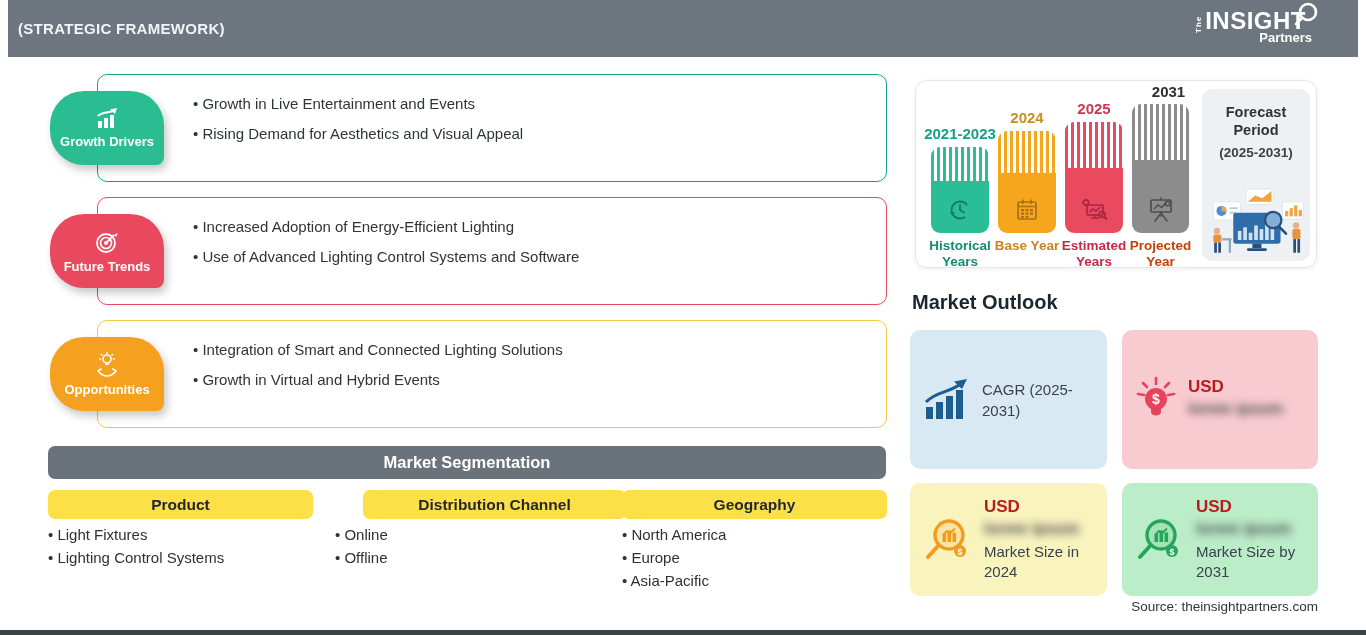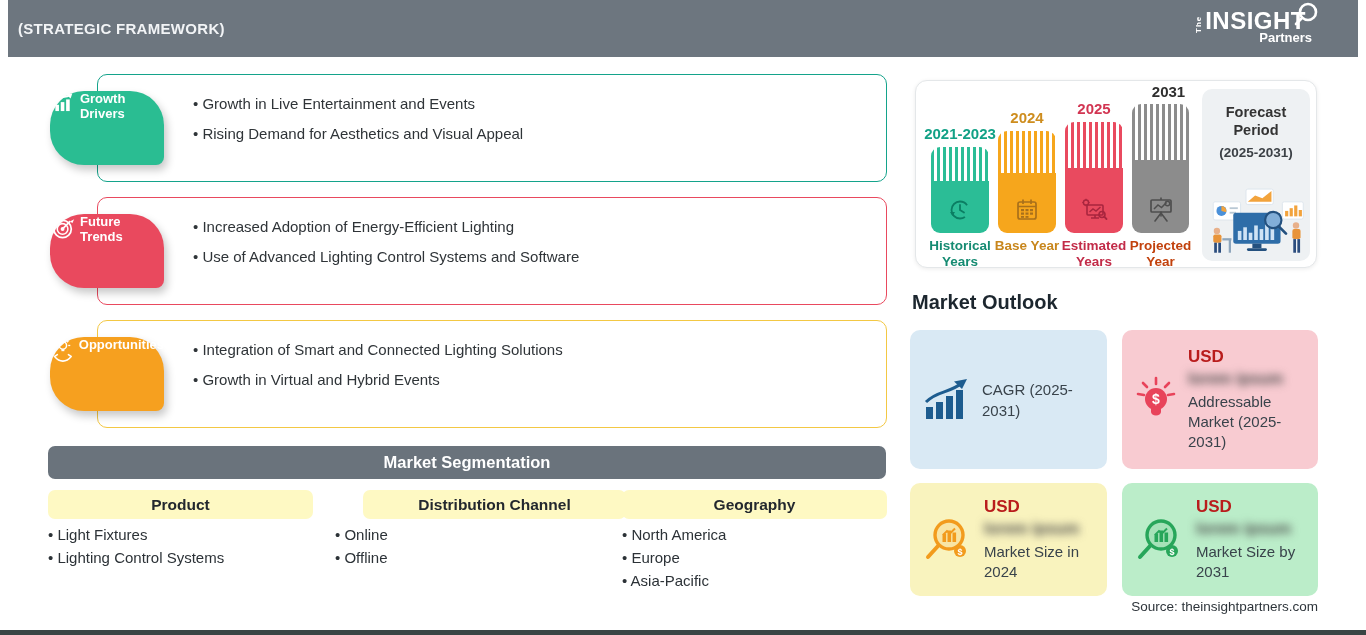--- a/index.html
+++ b/index.html
@@ -19,31 +19,31 @@
   
   .fw-box { position:absolute; left:97px; width:790px; height:108px; background:#fff; border-radius:10px; padding:20px 20px 12px 95px; }
   .fw-box ul { list-style:none; }
   .fw-box li { font-size:15px; color:#2F3438; margin-bottom:13px; }
   .fw-box li::before { content:"•  "; color:#2F3438; }
   .fw-1 { top:74px;  border:1.6px solid #14A38B; }
   .fw-2 { top:197px; border:1.6px solid #E9495E; }
   .fw-3 { top:320px; border:1.6px solid #F3C844; }
 
   .fw-pill { position:absolute; left:50px; width:114px; height:74px; border-radius:34px 34px 8px 34px;
-             display:flex; flex-direction:row; justify-content:center; gap:3px;
+             display:flex; flex-direction:column; align-items:center; justify-content:center; gap:3px;
              box-shadow:3px 5px 8px rgba(0,0,0,.22); }
   .fw-pill-label { color:#fff; font-size:13px; font-weight:bold; }
   .pill-1 { top:91px;  background:#2ABD92; }
   .pill-2 { top:214px; background:#E9495E; }
   .pill-3 { top:337px; background:#F6A01F; }
 
   
   .seg-bar { position:absolute; left:48px; top:446px; width:838px; height:33px; background:#6A737C; border-radius:7px;
              display:flex; align-items:center; justify-content:center; color:#fff; font-size:16.5px; font-weight:bold; }
-  .seg-chip { position:absolute; top:490px; height:29px; background:#fef9c3; border-radius:7px;
+  .seg-chip { position:absolute; top:490px; height:29px; background:#fde047; border-radius:7px;
               display:flex; align-items:center; justify-content:center; font-size:15.5px; font-weight:bold; color:#23282E; }
   .chip-1 { left:48px;  width:265px; }
   .chip-2 { left:335px; width:263px;margin-left:28px; }
   .chip-3 { left:622px; width:265px; }
   .seg-list { position:absolute; top:526px; list-style:none; }
   .seg-list li { font-size:15px; color:#2C3237; margin-bottom:6px; }
   .seg-list li::before { content:"• "; }
   .list-1 { left:48px; } .list-2 { left:335px; } .list-3 { left:622px; }
 
   
@@ -330,21 +330,20 @@
       <line x1="4" y1="18" x2="10" y2="19"></line>
       <line x1="40" y1="18" x2="34" y2="19"></line>
     </g>
     <circle cx="22" cy="23" r="11" fill="#E8435A"></circle>
     <path d="M17 32 h10 v4 a5 3.5 0 0 1 -10 0 z" fill="#E8435A"></path>
     <text x="22" y="28" text-anchor="middle" font-family="Liberation Sans, sans-serif" font-size="14" font-weight="bold" fill="#fff">$</text>
   </svg>
   <div class="mo-col">
     <div class="mo-usd">USD</div>
     <div class="mo-blur">lorem ipsum</div>
-    <div class="mo-caption">Addressable Market (2025-2031)</div>
   </div>
 </div>
 
 <div class="mo-card mo-3">
   <svg width="52" height="50" viewBox="0 0 52 50">
     <circle cx="27" cy="20" r="14" fill="#F29B1D" fill-opacity="0.15" stroke="#F29B1D" stroke-width="3.4"></circle>
     <path d="M21 20 l4 -4 l3 2.5 l5 -5" fill="none" stroke="#F29B1D" stroke-width="2"></path>
     <rect x="20.5" y="19" width="3.6" height="8" fill="#F29B1D"></rect>
     <rect x="25.5" y="15.5" width="3.6" height="11.5" fill="#F29B1D"></rect>
     <rect x="30.5" y="17.5" width="3.6" height="9.5" fill="#F29B1D"></rect>

